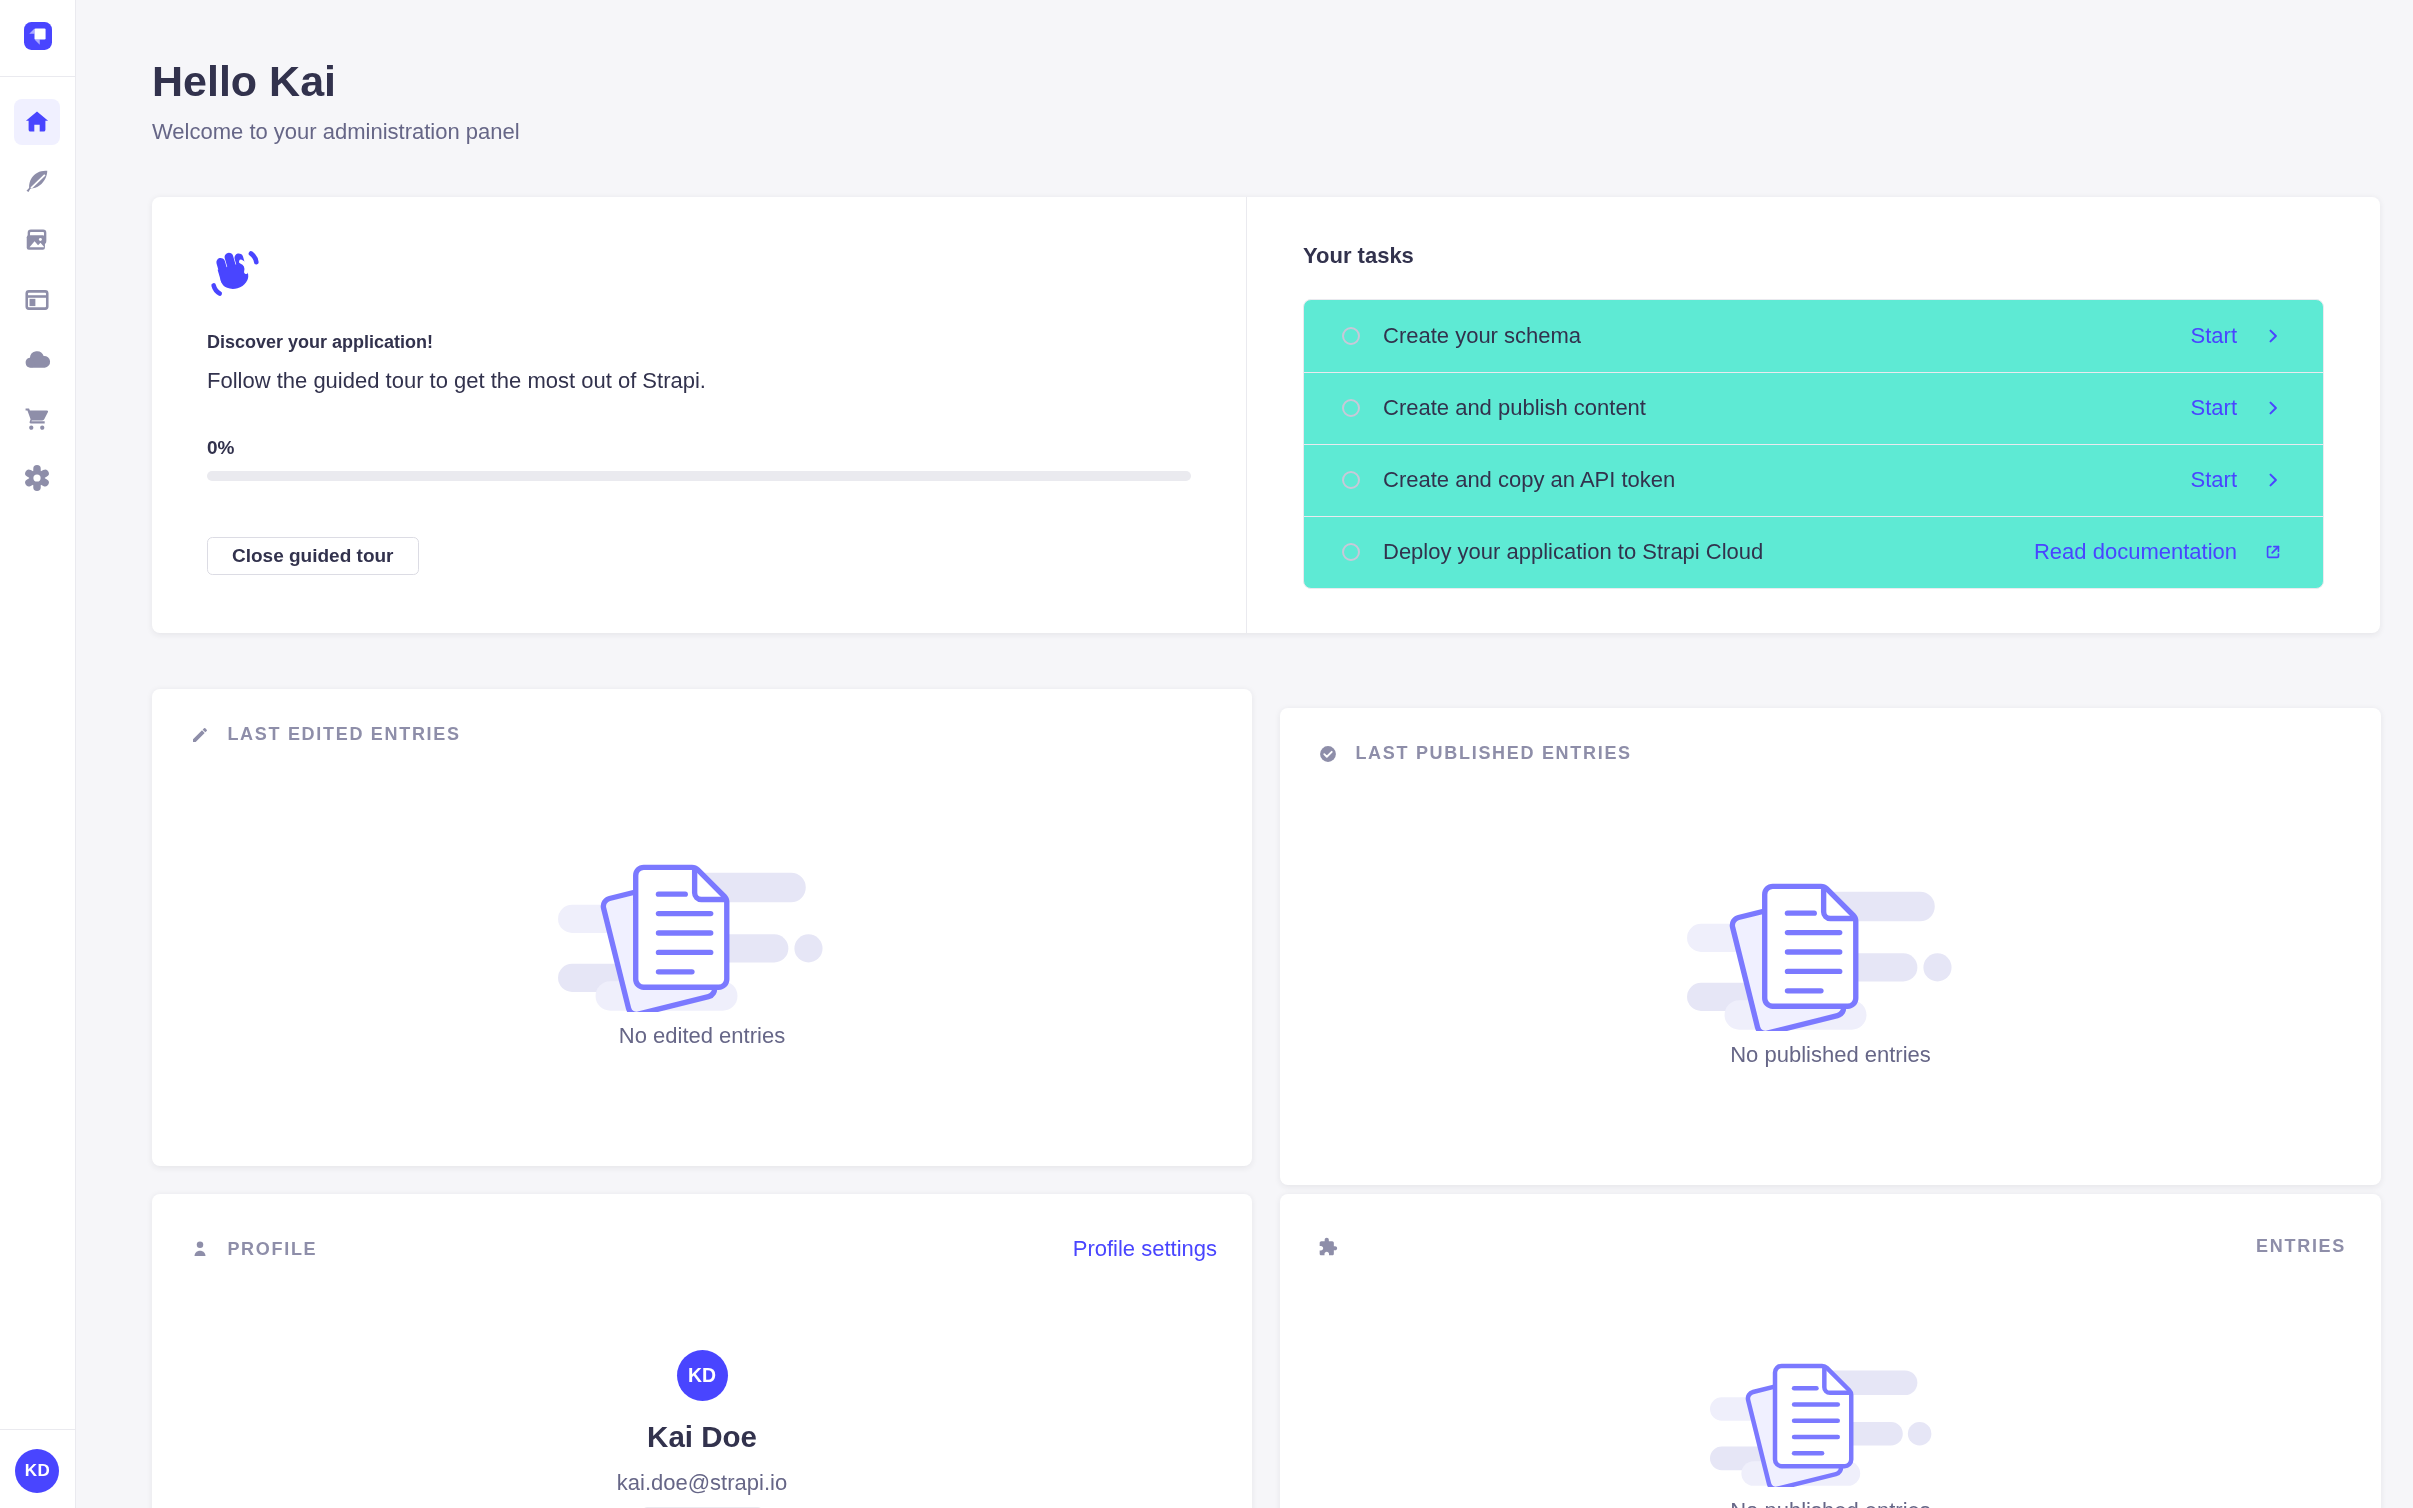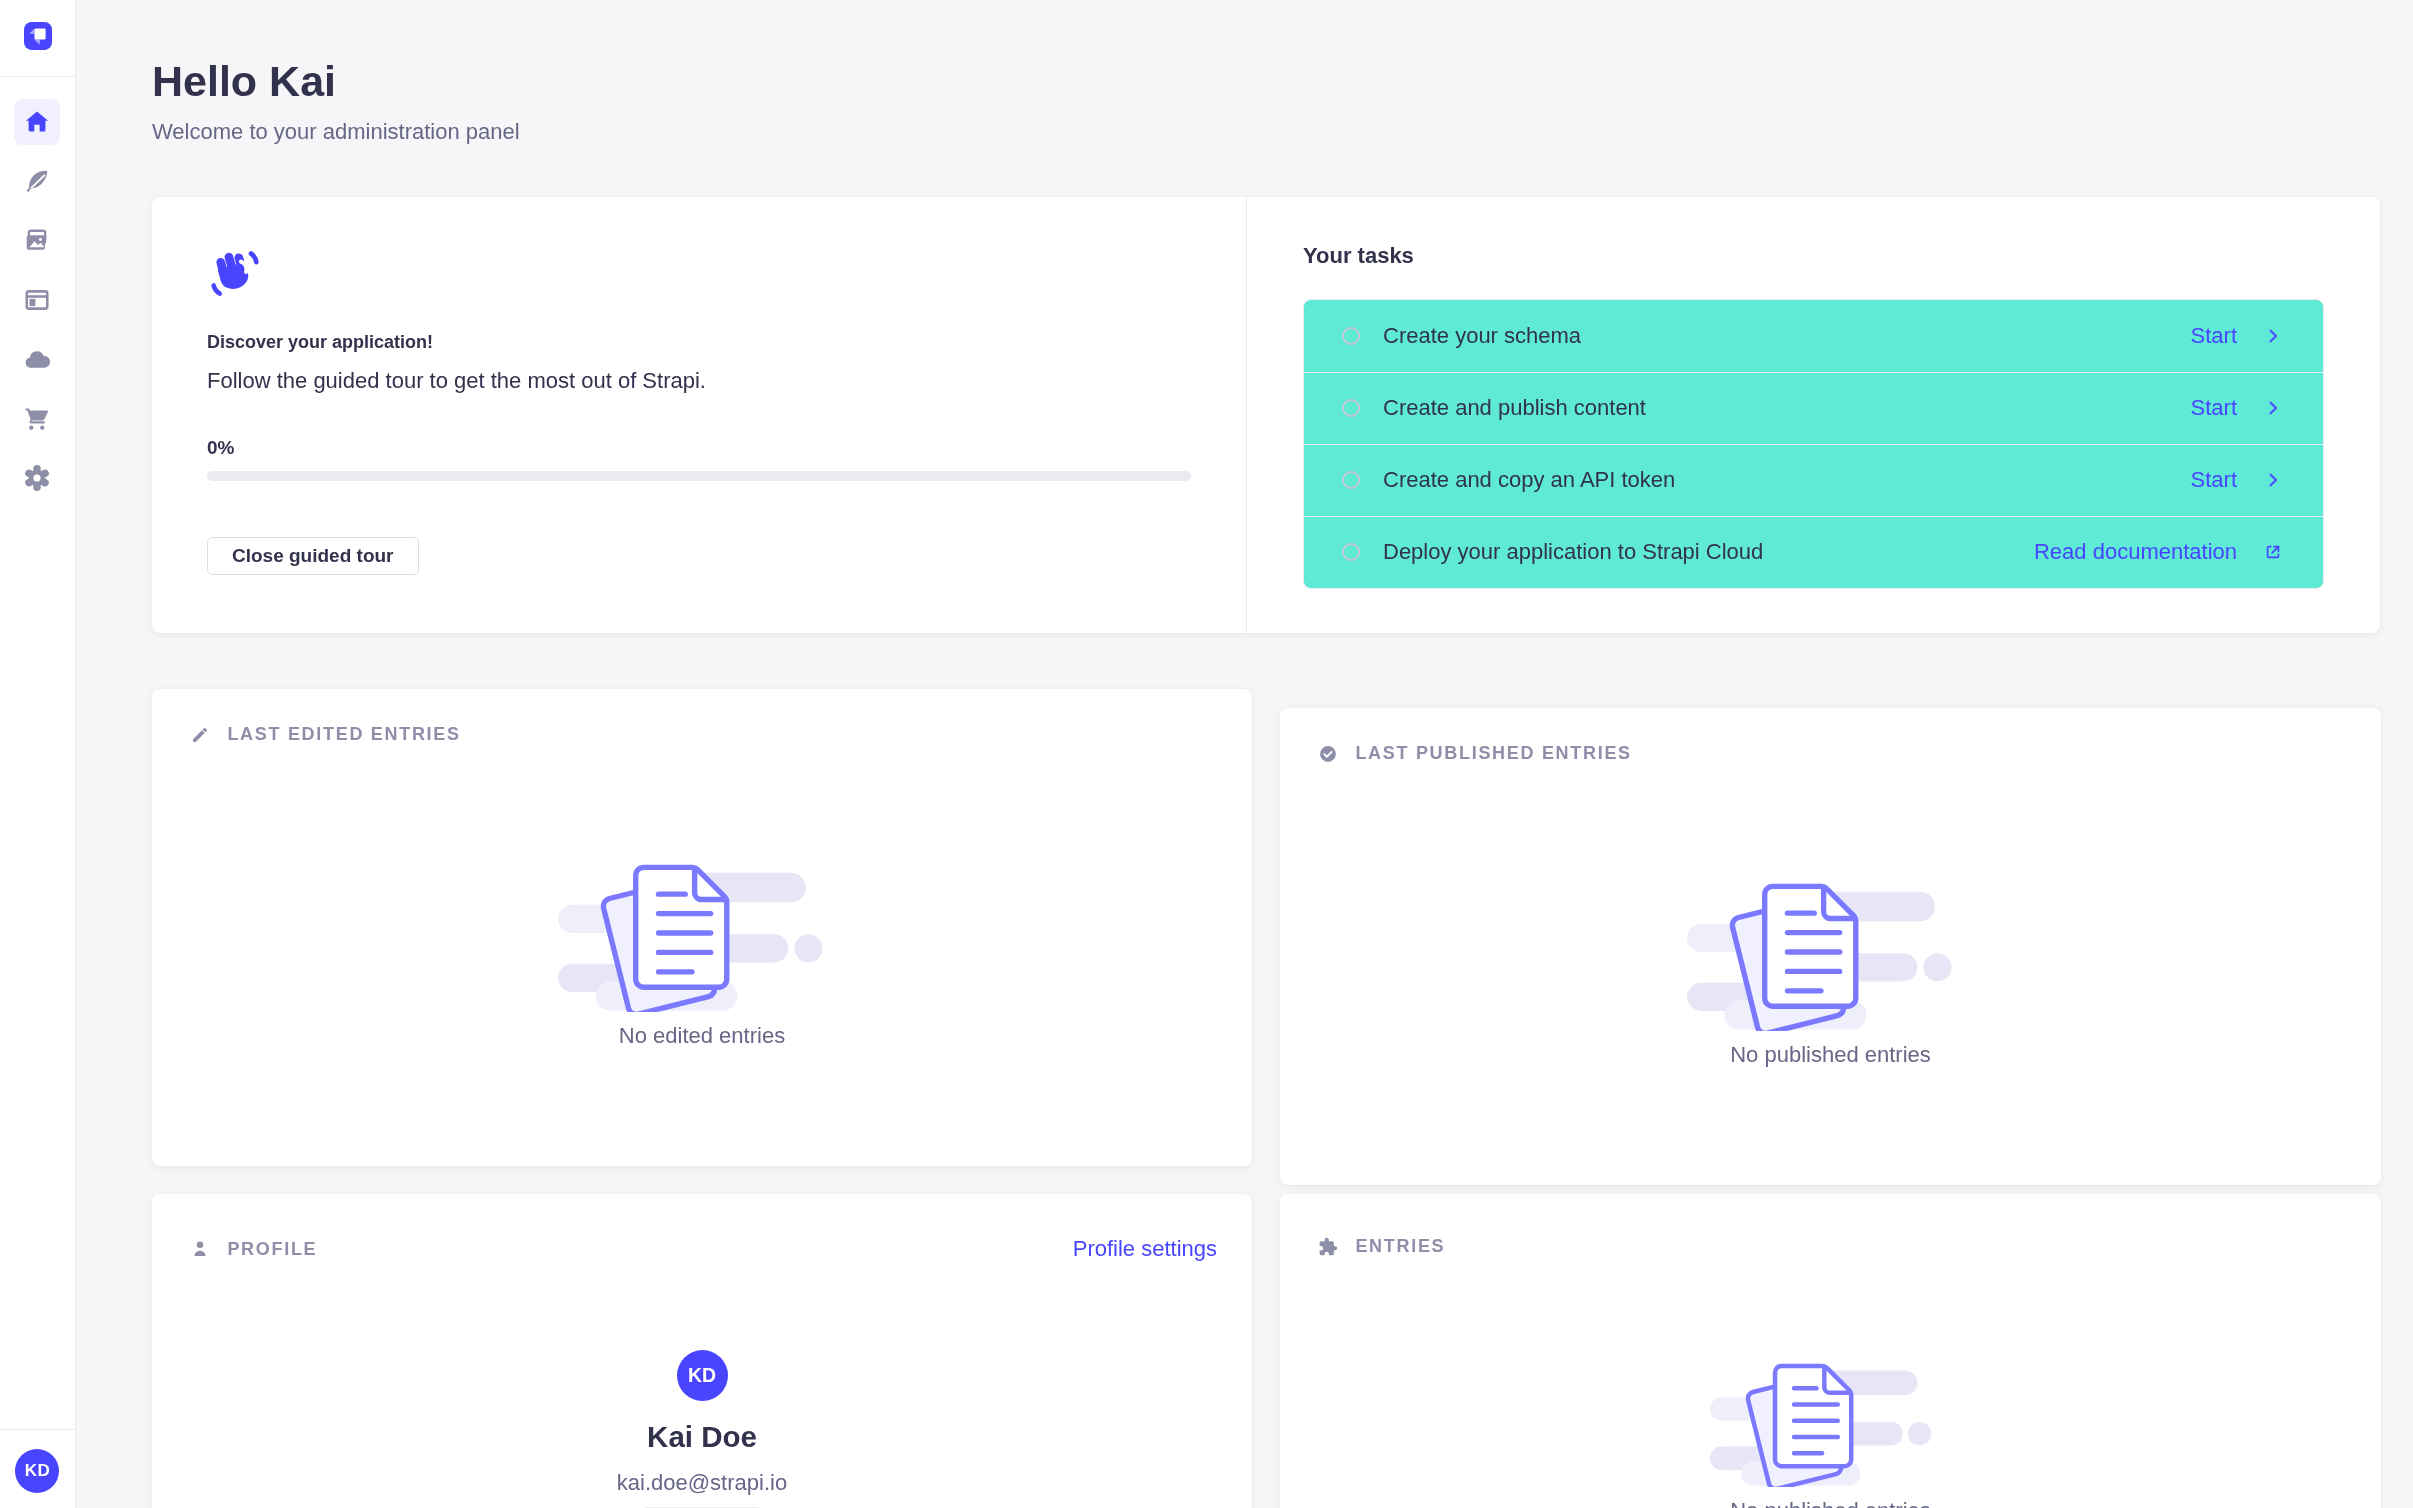--- a/index.html
+++ b/index.html
@@ -307,21 +307,21 @@
     </div>
     <div class="profile-body">
       <div class="profile-avatar">KD</div>
       <div class="profile-name">Kai Doe</div>
       <div class="profile-email">kai.doe@strapi.io</div>
       <div class="role-badge"></div>
     </div>
   </div>
 
   <div class="card" id="entries-card">
-    <div class="widget-head" style="padding-top:42px;">
+    <div class="widget-head" style="padding-top:42px;justify-content:space-between;">
       <svg width="20" height="20" viewBox="0 0 24 24">
         <path d="M20.5 11H19V7c0-1.1-.9-2-2-2h-4V3.5C13 2.1 11.9 1 10.5 1S8 2.1 8 3.5V5H4c-1.1 0-2 .9-2 2v3.8h1.5c1.5 0 2.7 1.2 2.7 2.7S5 16.2 3.5 16.2H2V20c0 1.1.9 2 2 2h3.8v-1.5c0-1.5 1.2-2.7 2.7-2.7 1.5 0 2.7 1.2 2.7 2.7V22H17c1.1 0 2-.9 2-2v-4h1.5c1.4 0 2.5-1.1 2.5-2.5S21.9 11 20.5 11z" fill="#8e8ea9"></path>
       </svg>
       <span class="widget-title">ENTRIES</span>
     </div>
     <div class="empty-wrap">
       <svg width="241" height="129" viewBox="0 0 430 230">
         <use href="#empty-docs"></use>
       </svg>
       <div class="empty-text">No published entries</div>

